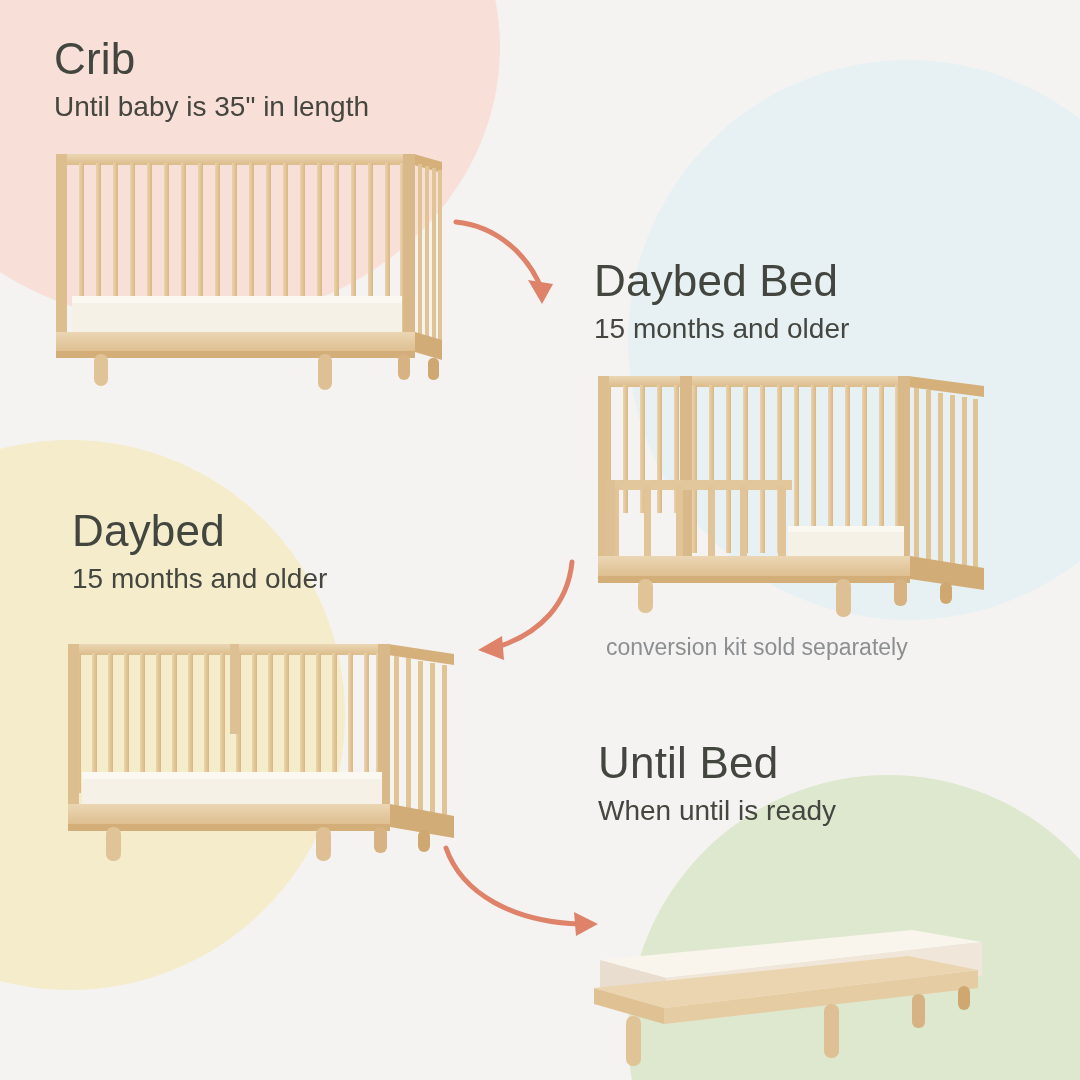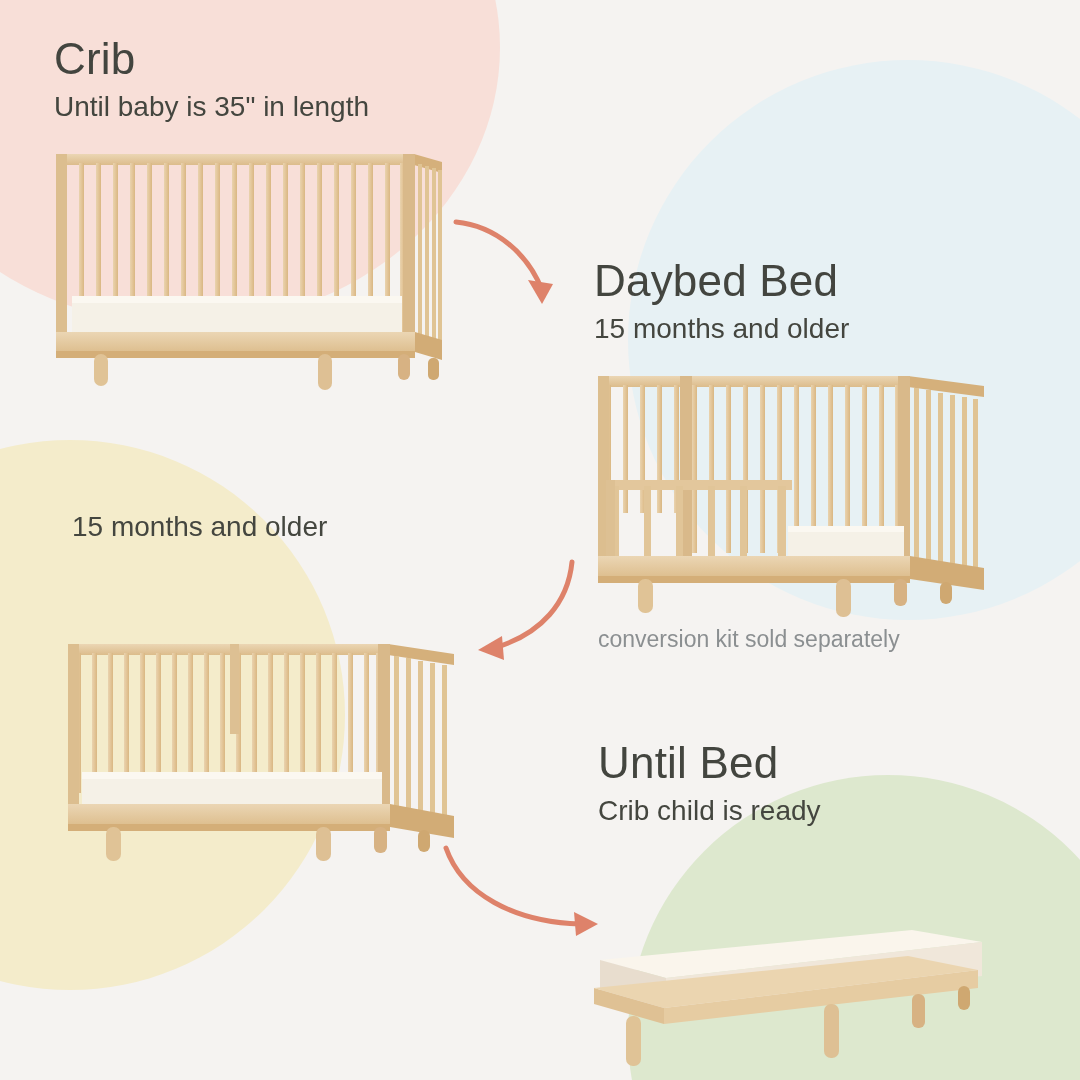--- a/index.html
+++ b/index.html
@@ -48,21 +48,21 @@
     font-size: 28px;
     font-weight: 400;
     line-height: 1.34;
     margin: 0;
     white-space: nowrap;
   }
   .note {
     color: #8B8F91;
     font-size: 23px;
     font-weight: 400;
-    margin: 0;
+    margin: 8px;
     white-space: nowrap;
   }
 
   .panel-crib     { left: 54px;  top: 36px; }
   .panel-toddler  { left: 594px; top: 258px; }
   .panel-daybed   { left: 72px;  top: 508px; }
   .panel-floor    { left: 598px; top: 740px; }
   .note-toddler   { position: absolute; left: 598px; top: 626px; }
 
   
@@ -240,20 +240,21 @@
   <p class="note note-toddler">conversion kit sold separately</p>
 
   <div class="arrow arrow-2">
     <svg width="120" height="110" viewBox="0 0 120 110" aria-hidden="true">
       <path d="M112 6 C 108 46, 82 78, 34 92" fill="none" stroke="#DE826A" stroke-width="5" stroke-linecap="round"></path>
       <path d="M18 94 L 42 80 L 44 104 Z" fill="#DE826A"></path>
     </svg>
   </div>
 
   <div class="panel panel-daybed">
+    <h2 class="title">Daybed</h2>
     <p class="subtitle">15 months and older</p>
   </div>
 
   <div class="product" style="left:62px; top:636px;">
     <svg width="392" height="226" viewBox="0 0 392 226" aria-hidden="true">
 
       <rect x="6" y="8" width="320" height="11" fill="url(#woodH)"></rect>
       <polygon points="326,8 392,18 392,29 326,19" fill="#D5B07B"></polygon>
 
       <g fill="url(#woodV)">
@@ -307,21 +308,21 @@
 
   <div class="arrow arrow-3">
     <svg width="190" height="110" viewBox="0 0 190 110" aria-hidden="true">
       <path d="M14 12 C 30 58, 82 86, 148 88" fill="none" stroke="#DE826A" stroke-width="5" stroke-linecap="round"></path>
       <path d="M166 88 L 142 76 L 144 100 Z" fill="#DE826A"></path>
     </svg>
   </div>
 
   <div class="panel panel-floor">
     <h2 class="title">Until Bed</h2>
-    <p class="subtitle">Crib child is ready</p>
+    <p class="subtitle">When until is ready</p>
   </div>
 
   <div class="product" style="left:586px; top:912px;">
     <svg width="400" height="170" viewBox="0 0 400 170" aria-hidden="true">
 
       <polygon points="14,48 326,18 396,30 80,66" fill="#FAF5EC"></polygon>
       <polygon points="80,66 396,30 396,64 80,100" fill="#F0E7DA"></polygon>
       <polygon points="14,48 80,66 80,100 14,80" fill="#E8DDCE"></polygon>
 
       <polygon points="8,76 78,96 78,112 8,92" fill="#DFC194"></polygon>

